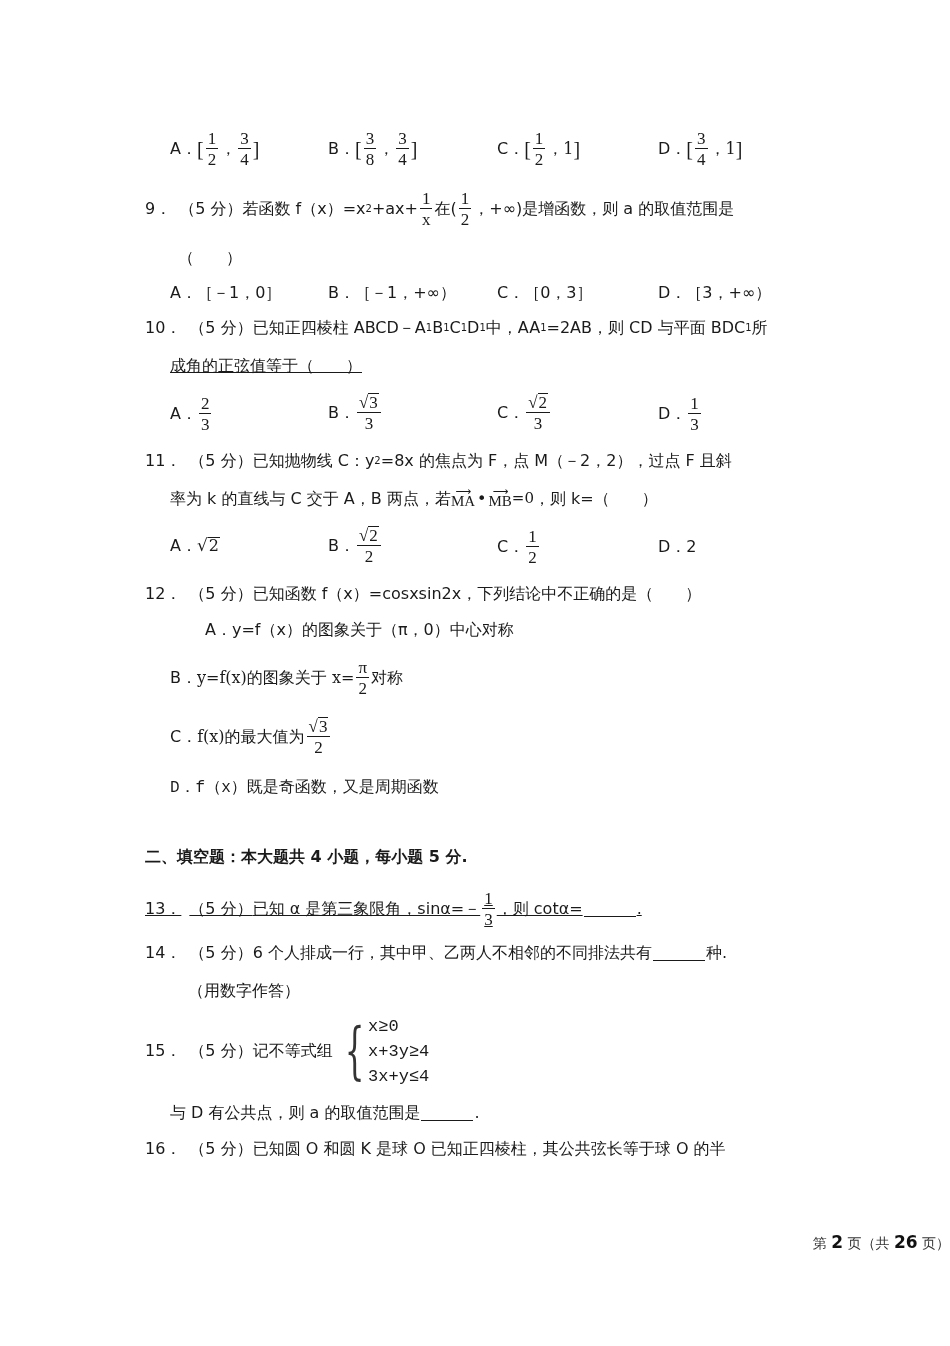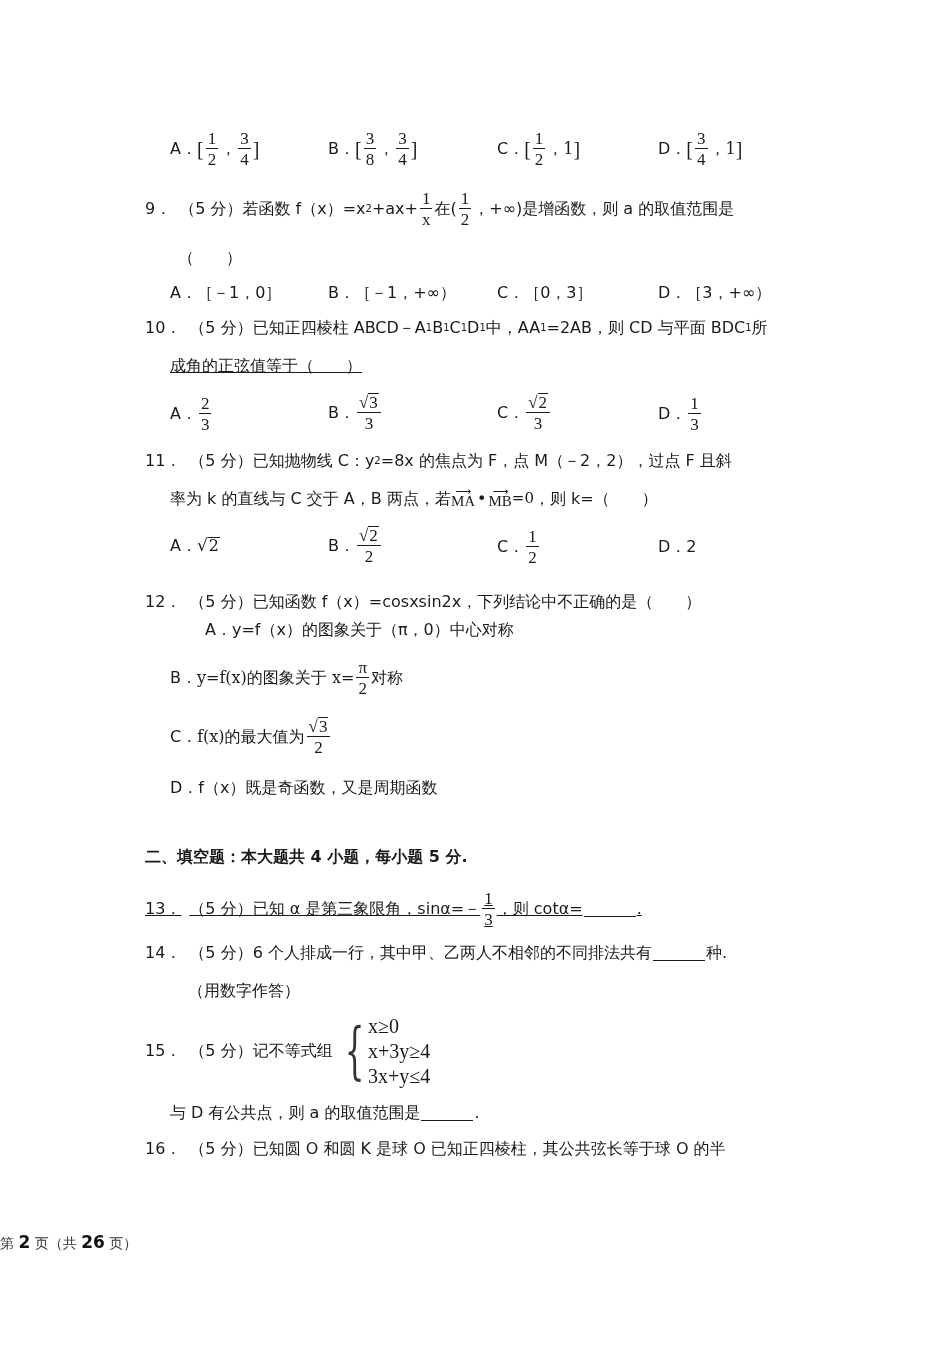--- a/index.html
+++ b/index.html
@@ -19,24 +19,24 @@
   .frac .d { padding-top: 2px; }
   .sqrt { display: inline-flex; align-items: flex-end; }
   .sqrt .rad { font-size: 17px; }
   .sqrt .under { border-top: 1px solid #1a1a1a; padding: 0 1px; }
   sub, sup { font-size: 10px; line-height: 0; }
   .bracket { font-family: "Liberation Serif", "DejaVu Serif", serif; font-size: 20px; }
   .blank { display: inline-block; width: 52px; border-bottom: 1px solid #1a1a1a; height: 14px; margin: 0 1px; }
   .heading { font-weight: bold; }
   .brace-group { display: inline-flex; align-items: center; margin: 0 2px; }
   .brace { font-size: 62px; font-family: "DejaVu Serif", serif; font-weight: 200; line-height: 1; transform: scaleX(0.5); margin-right: -6px; color: #333; }
-  .ineqs { display: flex; flex-direction: column; font-family: Liberation Serif, serif; font-size: 20px; line-height: 25px; }
+  .ineqs { display: flex; flex-direction: column; font-family: Liberation Mono, monospace; font-size: 17px; line-height: 25px; }
   .vec { display: inline-flex; flex-direction: column; align-items: center; font-family: "Liberation Serif", serif; font-size: 15px; line-height: 1; }
   .vec .arrow { font-size: 11px; height: 6px; line-height: 6px; letter-spacing: -1px; }
-  .footer { position: absolute; top: 1232px; left: 0; width: 950px; text-align: left; font-size: 14px; color: #333; }
+  .footer { position: absolute; top: 1232px; left: 0; width: 950px; text-align: right; font-size: 14px; color: #333; }
   .footer b { font-size: 17px; color: #111; }
 </style>
 </head>
 <body>
 
 <div class="page">
 
   <div class="opt" style="left:170px; top:130px;">
     <span>A．</span>
     <span class="bracket">[</span>
@@ -207,21 +207,21 @@
     <span class="frac">
         <span class="n">1</span>
         <span class="d">2</span>
       </span>
   </div>
   <div class="opt" style="left:658px; top:539px;">
     <span>D．</span>
     <span>2</span>
   </div>
 
-  <div class="line" style="top:586px;margin-top:8px;">
+  <div class="line" style="top:586px;">
     <span>12．</span>
     <span style="margin-left:8px;">（5 分）</span>
     <span>已知函数 f（x）=cosxsin2x，下列结论中不正确的是（　　）</span>
   </div>
   <div class="abs" style="left:170px; top:622px;margin-left:35px;">A．y=f（x）的图象关于（π，0）中心对称</div>
   <div class="opt" style="left:170px; top:659px;">
     <span>B．</span>
     <span class="serif">y=f(x)的图象关于 x=</span>
     <span class="frac">
         <span class="n">π</span>
@@ -233,21 +233,21 @@
     <span>C．</span>
     <span class="serif">f(x)的最大值为</span>
     <span class="frac">
         <span class="n"><span class="sqrt">
             <span class="rad">√</span>
             <span class="under">3</span>
           </span></span>
         <span class="d">2</span>
       </span>
   </div>
-  <div class="abs" style="left:170px; top:780px;">D．f（x）既是奇函数，又是周期函数</div>
+  <div class="abs" style="left:170px; top:780px;font-family:Liberation Mono, monospace;">D．f（x）既是奇函数，又是周期函数</div>
 
   <div class="abs heading" style="left:145px; top:849px;">二、填空题：本大题共 4 小题，每小题 5 分.</div>
 
   <div class="line" style="top:890px;text-decoration:underline;">
     <span>13．</span>
     <span style="margin-left:8px;">（5 分）</span>
     <span>已知 α 是第三象限角，sinα=－</span>
     <span class="frac">
         <span class="n">1</span>
         <span class="d">3</span>

